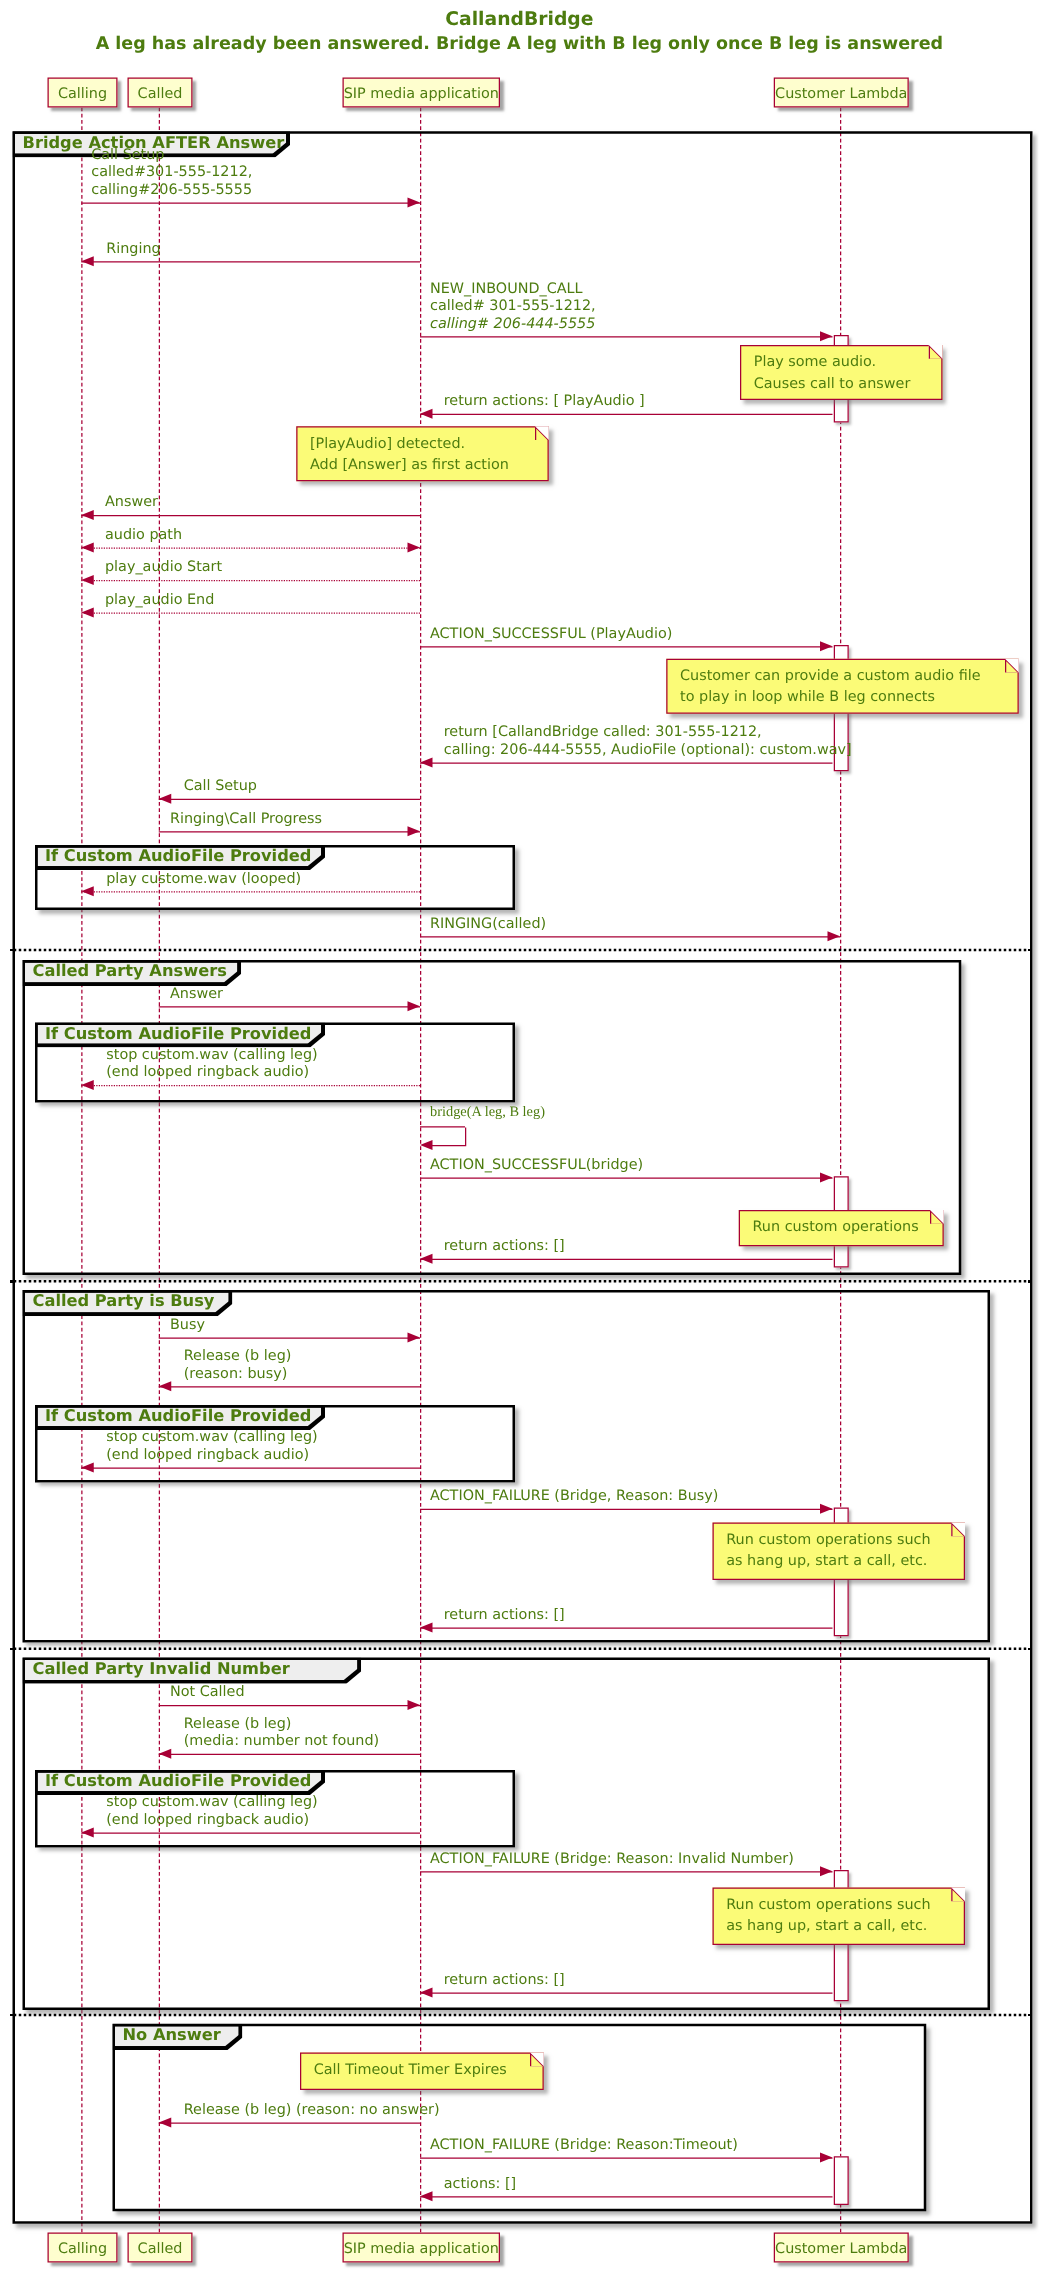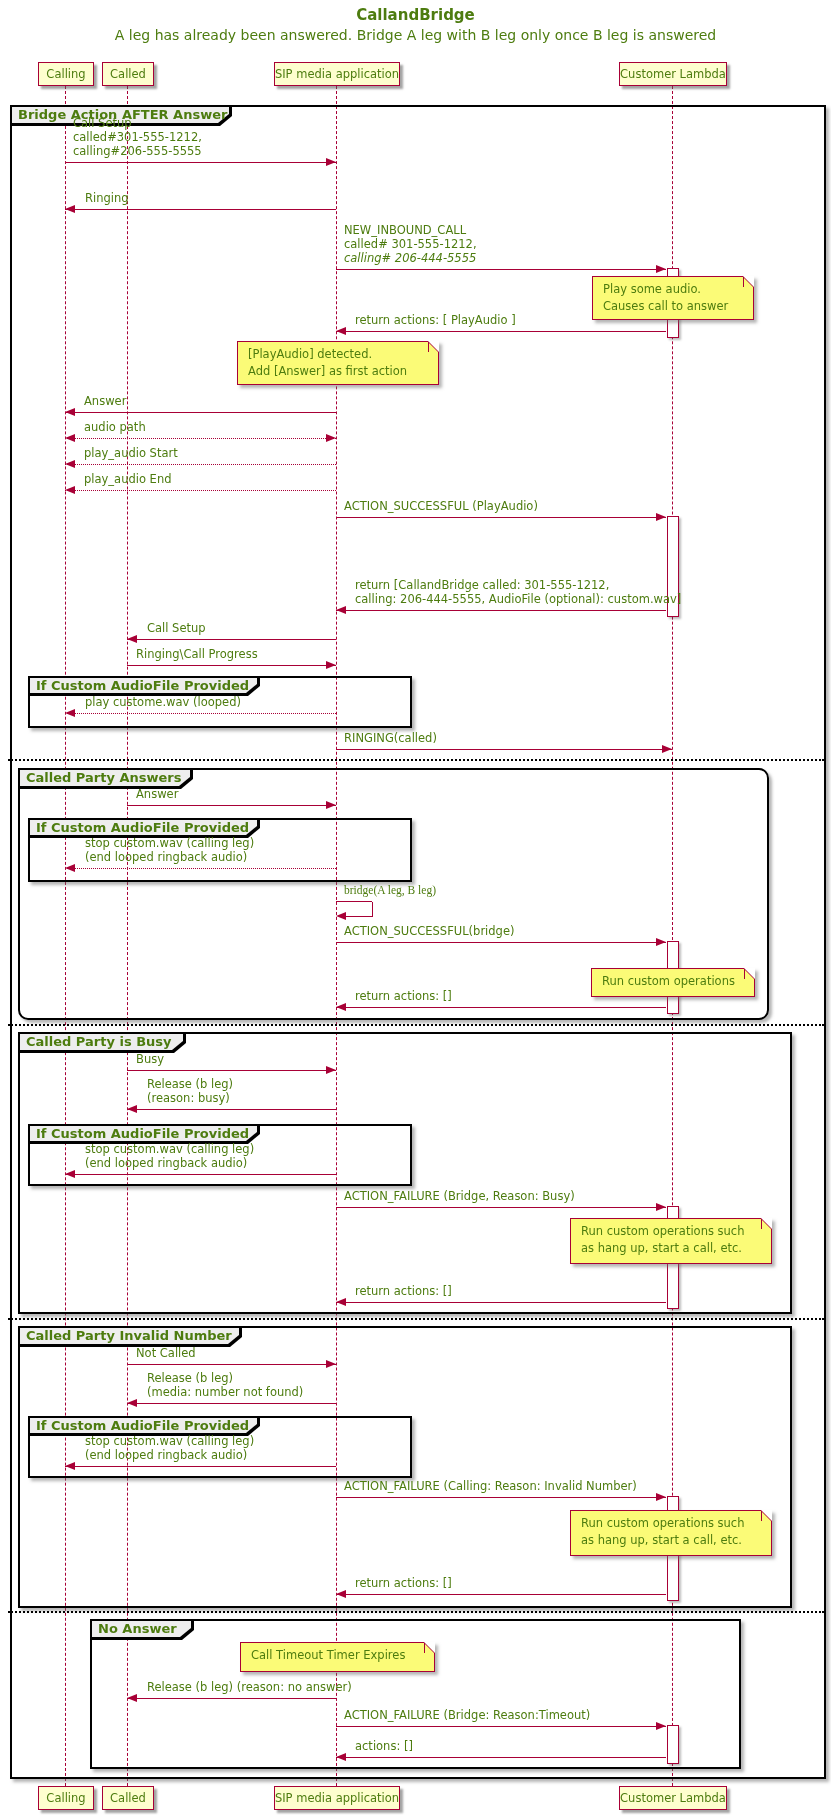--- a/index.html
+++ b/index.html
@@ -7,21 +7,21 @@
     --notebg:#FBFB77;
     --pbg:#FEFECE;
     --tabbg:#EEEEEE;
   }
   html,body{margin:0;padding:0;background:#fff;}
   #stage{
     position:relative;width:831px;height:1815px;background:#fff;overflow:hidden;
     font-family:"DejaVu Sans","Liberation Sans",sans-serif;color:#4d7c0f;
   }
   .title{position:absolute;left:0;width:831px;text-align:center;font-weight:bold;font-size:15px;white-space:nowrap;}
-  .subtitle{position:absolute;left:0;width:831px;text-align:center;font-weight:normal;font-size:14px;white-space:nowrap;}
+  .subtitle{position:absolute;left:0;width:831px;text-align:center;font-weight:bold;font-size:14px;white-space:nowrap;}
   .lifeline{position:absolute;width:0;border-left:1px dashed var(--red);}
   .pbox{
     position:absolute;height:22px;background:var(--pbg);border:1.5px solid var(--red);
     box-shadow:3px 3px 2px rgba(90,90,90,.55);display:flex;align-items:center;justify-content:center;
     font-size:11.5px;white-space:nowrap;
   }
   .frame{position:absolute;border:2px solid #000;box-shadow:3px 3px 3px rgba(110,110,110,.5);background:transparent;}
   .tab{position:absolute;left:-2px;top:-2px;background:#000;
     clip-path:polygon(0 0,100% 0,100% calc(100% - 10px),calc(100% - 12px) 100%,0 100%);}
   .tabfill{position:absolute;left:2px;top:2px;right:3px;bottom:3px;background:var(--tabbg);
@@ -50,34 +50,34 @@
 <div class="lifeline" style="left: 65px; top: 86px; height: 1700px;"></div>
     <div class="lifeline" style="left: 127px; top: 86px; height: 1700px;"></div>
     <div class="lifeline" style="left: 336px; top: 86px; height: 1700px;"></div>
     <div class="lifeline" style="left: 672px; top: 86px; height: 1700px;"></div>
     <div class="frame" style="left: 10px; top: 105px; width: 812px; height: 1670px;">
       <div class="tab" style="width: 222px; height: 21px;">
         <div class="tabfill"></div>
         <div class="tablabel">Bridge Action AFTER Answer</div>
       </div>
     </div>
-    <div class="frame" style="left: 18px; top: 768px; width: 747px; height: 248px; border-radius: 10px;">
+    <div class="frame" style="left: 18px; top: 768px; width: 747px; height: 248px;">
       <div class="tab" style="width: 175px; height: 21px;">
         <div class="tabfill"></div>
         <div class="tablabel">Called Party Answers</div>
       </div>
     </div>
     <div class="frame" style="left: 18px; top: 1032px; width: 770px; height: 278px;">
       <div class="tab" style="width: 168px; height: 21px;">
         <div class="tabfill"></div>
         <div class="tablabel">Called Party is Busy</div>
       </div>
     </div>
     <div class="frame" style="left: 18px; top: 1326px; width: 770px; height: 278px;">
-      <div class="tab" style="width: 224px; height: 21px;">
+      <div class="tab" style="width: 224px; height: 21px; padding-left: 47px;">
         <div class="tabfill"></div>
         <div class="tablabel">Called Party Invalid Number</div>
       </div>
     </div>
     <div class="frame" style="left: 90px; top: 1619px; width: 647px; height: 146px;">
       <div class="tab" style="width: 104px; height: 21px; text-align: right;">
         <div class="tabfill"></div>
         <div class="tablabel">No Answer</div>
       </div>
     </div>
@@ -202,21 +202,21 @@
     <div class="mline" style="left: 127px; top: 1364px; width: 209px;"></div>
     <div class="head r" style="left: 326px; top: 1359.5px;"></div>
     <div class="mlabel" style="left: 147px; top: 1371px;">Release (b leg)</div>
     <div class="mlabel" style="left: 147px; top: 1385px;">(media: number not found)</div>
     <div class="mline" style="left: 127px; top: 1403px; width: 209px;"></div>
     <div class="head l" style="left: 127px; top: 1398.5px;"></div>
     <div class="mlabel" style="left: 85px; top: 1434px;">stop custom.wav (calling leg)</div>
     <div class="mlabel" style="left: 85px; top: 1448px;">(end looped ringback audio)</div>
     <div class="mline" style="left: 65px; top: 1466px; width: 271px;"></div>
     <div class="head l" style="left: 65px; top: 1461.5px;"></div>
-    <div class="mlabel" style="left: 344px; top: 1479px;">ACTION_FAILURE (Calling: Reason: Invalid Number)</div>
+    <div class="mlabel" style="left: 344px; top: 1479px;">ACTION_FAILURE (Bridge: Reason: Invalid Number)</div>
     <div class="mline" style="left: 336px; top: 1497px; width: 330px;"></div>
     <div class="head r" style="left: 656px; top: 1492.5px;"></div>
     <div class="mlabel" style="left: 355px; top: 1576px;">return actions: []</div>
     <div class="mline" style="left: 336px; top: 1594px; width: 330px;"></div>
     <div class="head l" style="left: 336px; top: 1589.5px;"></div>
     <div class="mlabel" style="left: 147px; top: 1680px;">Release (b leg) (reason: no answer)</div>
     <div class="mline" style="left: 127px; top: 1698px; width: 209px;"></div>
     <div class="head l" style="left: 127px; top: 1693.5px;"></div>
     <div class="mlabel" style="left: 344px; top: 1708px;">ACTION_FAILURE (Bridge: Reason:Timeout)</div>
     <div class="mline" style="left: 336px; top: 1726px; width: 330px;"></div>
@@ -229,20 +229,26 @@
       <div class="foldin"></div>
       <div class="nline" style="top: 4px;">Play some audio.</div>
       <div class="nline" style="top: 21px;">Causes call to answer</div>
     </div>
     <div class="note" style="left: 237px; top: 341px; width: 200px; height: 42px;">
       <div class="fold"></div>
       <div class="foldin"></div>
       <div class="nline" style="top: 4px;">[PlayAudio] detected.</div>
       <div class="nline" style="top: 21px;">Add [Answer] as first action</div>
     </div>
+    <div class="note" style="left: 533px; top: 527px; width: 280px; height: 42px;">
+      <div class="fold"></div>
+      <div class="foldin"></div>
+      <div class="nline" style="top: 4px;">Customer can provide a custom audio file</div>
+      <div class="nline" style="top: 21px;">to play in loop while B leg connects</div>
+    </div>
     <div class="note" style="left: 591px; top: 952px; width: 162px; height: 27px; margin-top: 16px;">
       <div class="fold"></div>
       <div class="foldin"></div>
       <div class="nline" style="top: 4px;">Run custom operations</div>
     </div>
     <div class="note" style="left: 570px; top: 1218px; width: 200px; height: 44px;">
       <div class="fold"></div>
       <div class="foldin"></div>
       <div class="nline" style="top: 4px;">Run custom operations such</div>
       <div class="nline" style="top: 21px;">as hang up, start a call, etc.</div>

